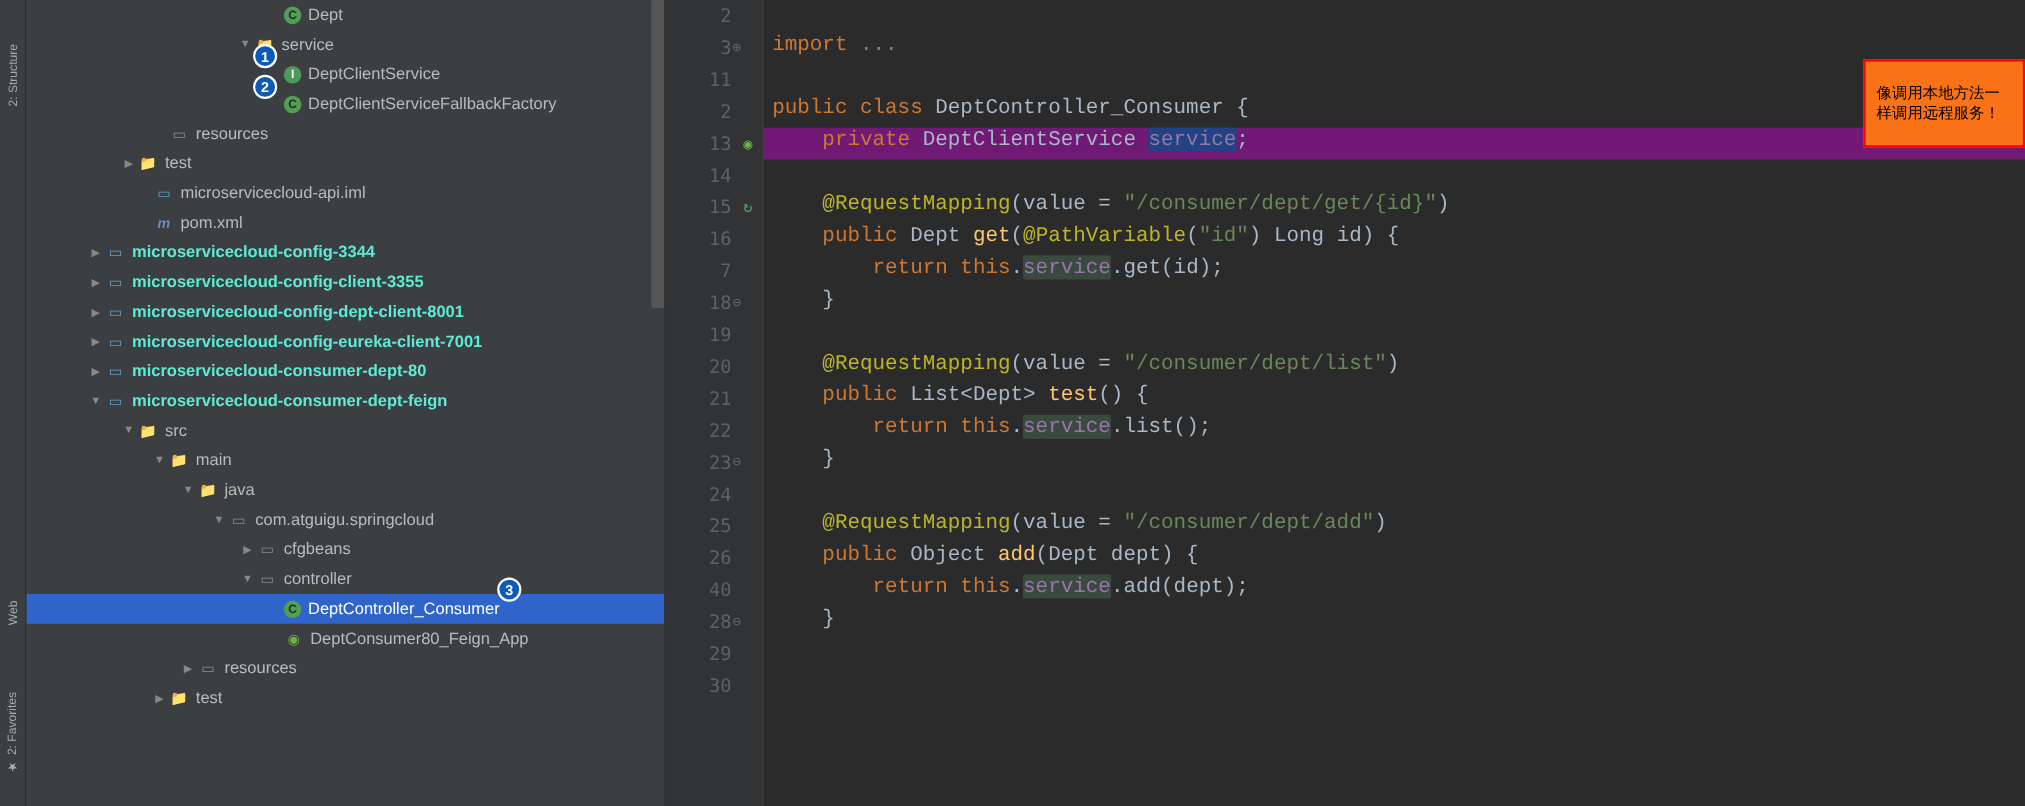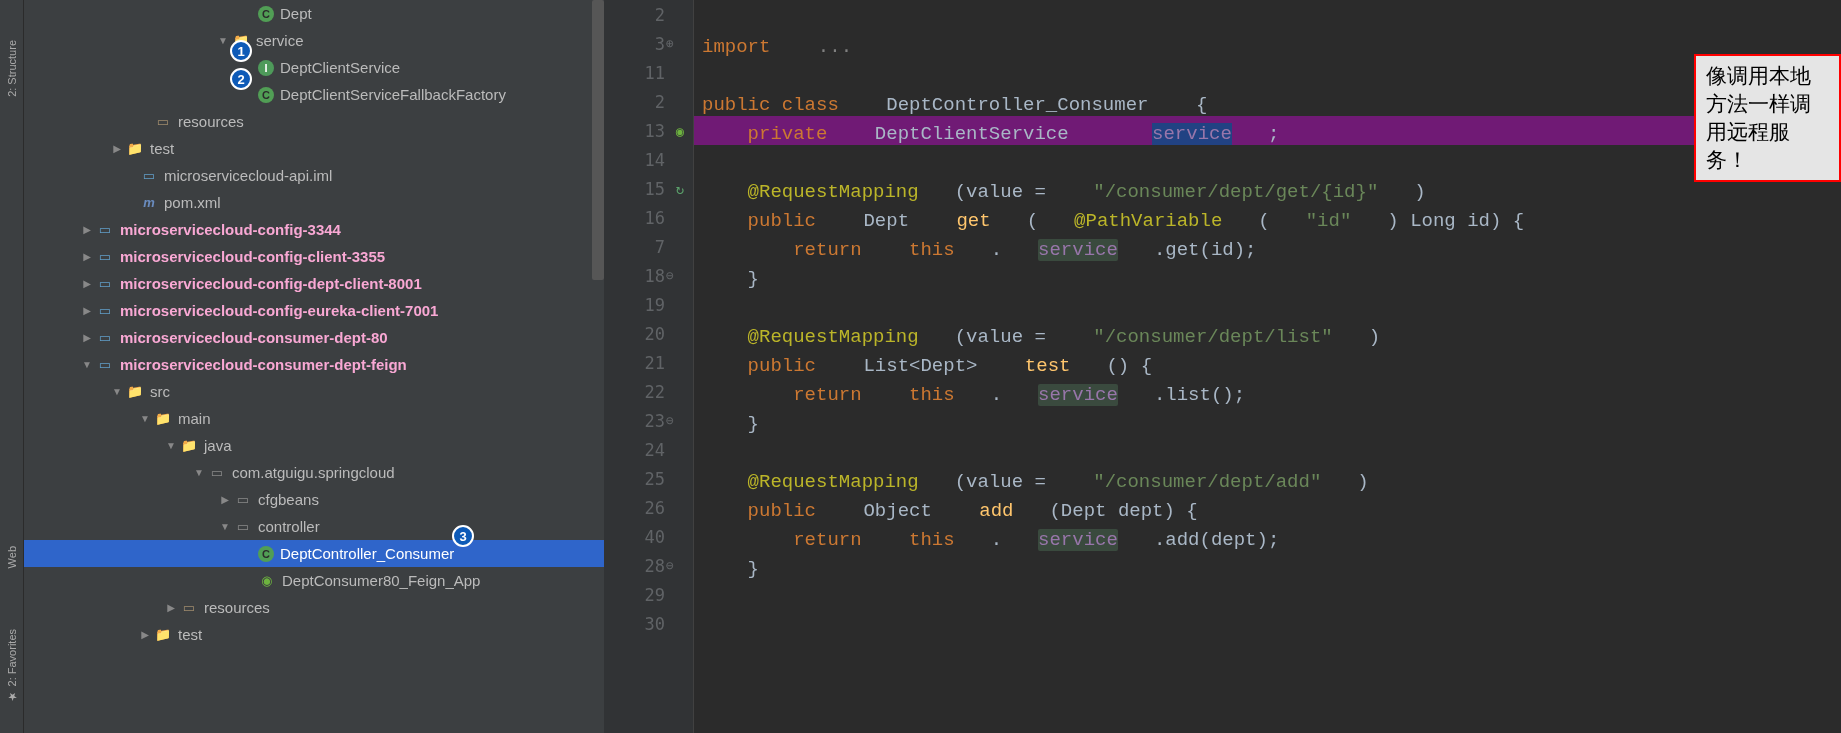--- a/index.html
+++ b/index.html
@@ -80,21 +80,21 @@
 .icon-module { color: #629fc9; }
 .icon-class { background: #519e55; border-radius: 50%; color: #2b2b2b; font-weight: bold; font-size: 11px; width: 16px; height: 16px; }
 .icon-interface { background: #4e9a5a; border-radius: 50%; color: #fff; font-weight: bold; font-size: 11px; width: 16px; height: 16px; }
 .icon-spring { color: #6db33f; }
 .icon-res { color: #a08b6d; }
 .icon-iml { color: #629fc9; }
 .icon-pom { color: #6a8cbf; font-style: italic; font-weight: bold; }
 .icon-pkg { color: #8a8a8a; }
 .icon-folder-proj { color: #7f7f7f; }
 .tree-label { font-size: 15px; }
-.tree-label.bold { font-weight: bold; color: #f9a8d4; }
+.tree-label.bold { font-weight: bold; color: #5eead4; }
 .badge {
   position: absolute;
   background: #0d5ab7;
   color: #fff;
   border: 2px solid #fff;
   border-radius: 50%;
   width: 22px;
   height: 22px;
   display: flex;
   align-items: center;
@@ -141,44 +141,43 @@
 .code {
   flex: 1;
   font-family: "Consolas", "Courier New", monospace;
   font-size: 19px;
   padding-top: 0;
   position: relative;
 }
 .code-row {
   height: 29px;
   display: flex;
-  align-items: flex-end;
+  align-items: flex-start;
   white-space: pre;
   padding-left: 8px;
-  gap: 36px;
 }
 .code-row.current { background: #701a75; }
 .tok-kw { color: #cc7832; }
 .tok-ann { color: #bbb529; }
 .tok-plain { color: #a9b7c6; }
 .tok-str { color: #6a8759; }
 .tok-comment { color: #808080; }
 .tok-field { color: #9876aa; }
 .tok-method { color: #ffc66d; }
 .hl-usage { background: #3a4a3e; border-radius: 2px; }
 .hl-sel { background: #214283; }
 .callout {
   position: absolute;
   top: 54px;
   left: 1000px;
-  background: #e5e5e5;
+  background: #f97316;
   border: 2px solid #ff0000;
   color: #000;
-  font-size: 21px;
-  padding: 6px 10px;
+  font-size: 14px;
+  padding: 20px 10px;
   font-family: "SimSun", serif;
   z-index: 10;
 }
 .fold-mark {
   color: #606366;
   font-size: 13px;
   position: absolute;
   left: 62px;
 }
 </style>

